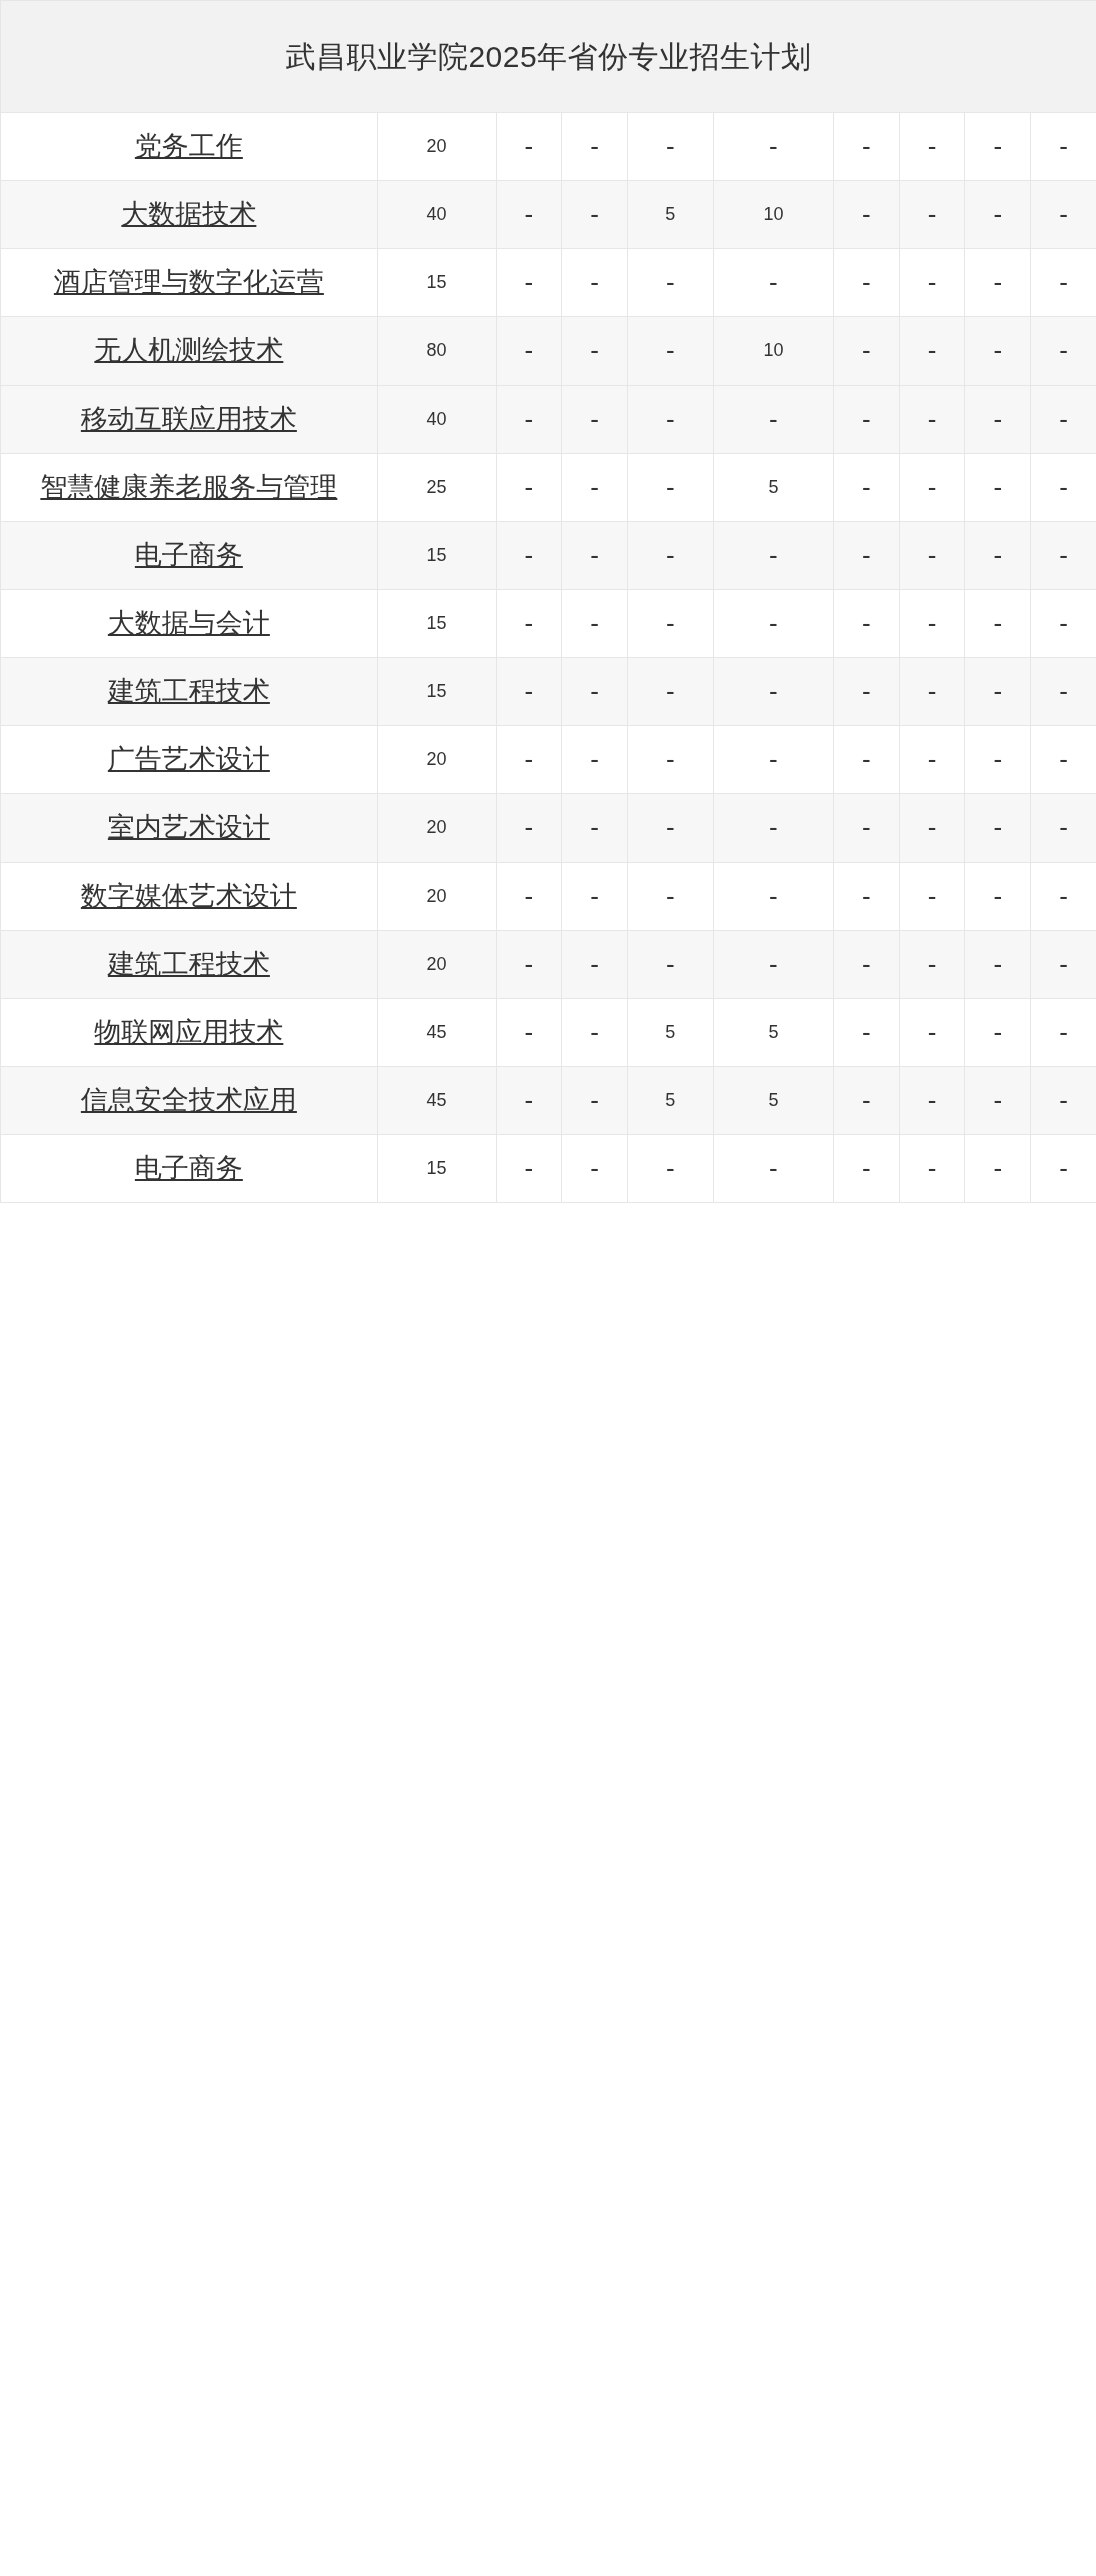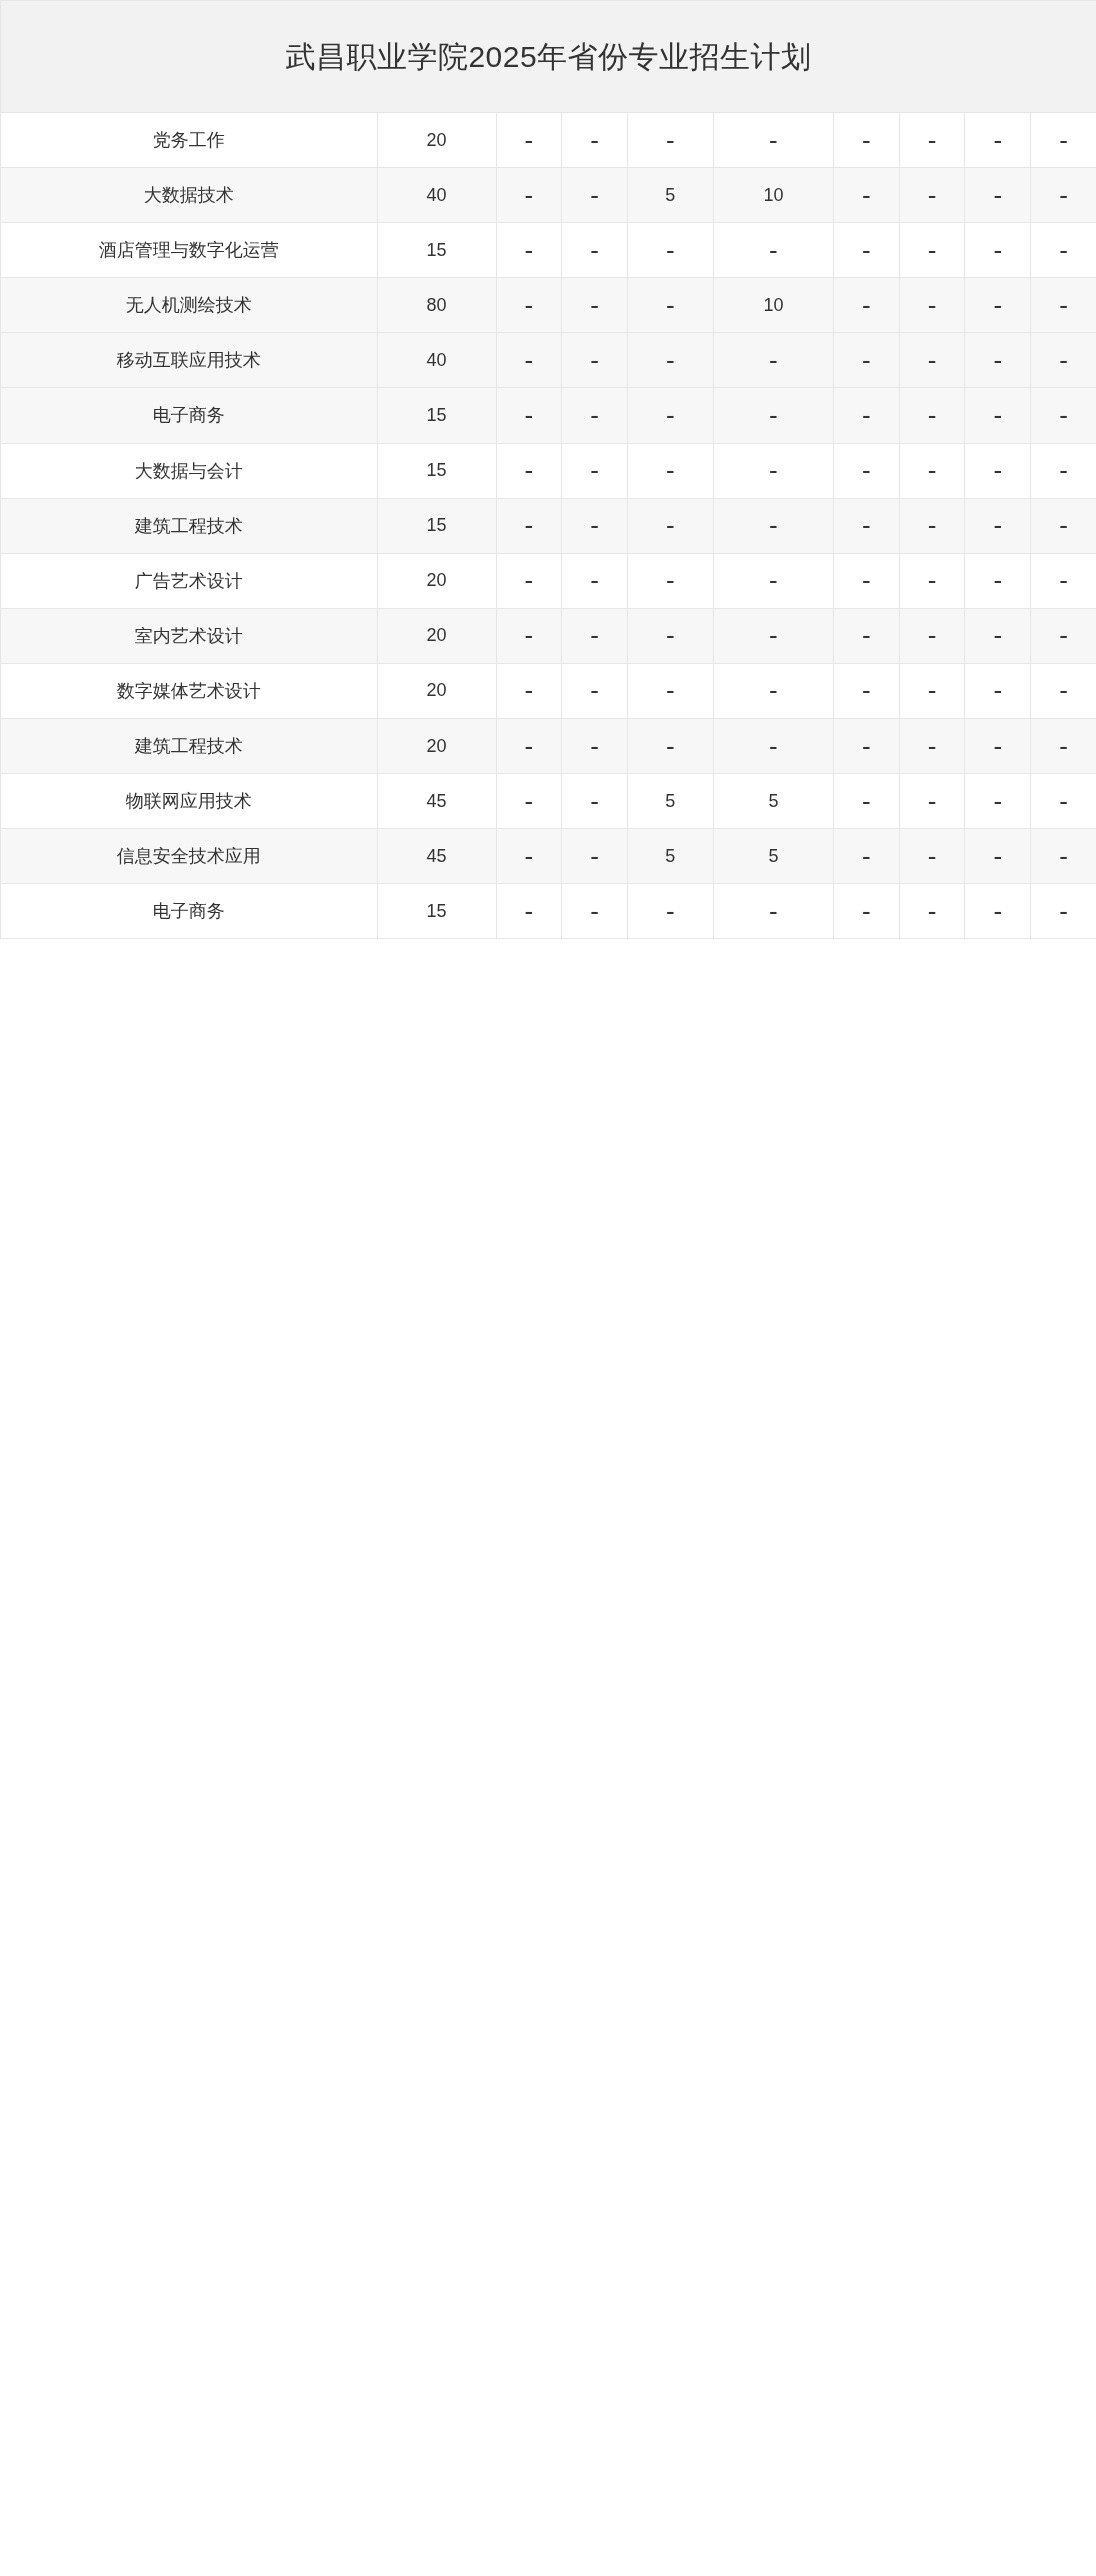--- a/index.html
+++ b/index.html
@@ -37,24 +37,25 @@
     padding: 0 18px;
     letter-spacing: 0.5px;
   }
   .row-even td {
     background: #ffffff;
   }
   .row-odd td {
     background: #f7f7f7;
   }
   td.major {
-    font-size: 18px;
+    font-size: 27px;
     line-height: 1.45;
     padding: 14px 8px;
     color: #333333;
+    text-decoration: underline;
   }
   td.num {
     font-size: 18px;
     color: #333333;
   }
   td.dash {
     font-size: 26px;
     color: #333333;
   }
   col.c-major { width: 241px; }
@@ -139,20 +140,32 @@
           <td class="num">40</td>
           <td class="dash">-</td>
           <td class="dash">-</td>
           <td class="dash">-</td>
           <td class="dash">-</td>
           <td class="dash">-</td>
           <td class="dash">-</td>
           <td class="dash">-</td>
           <td class="dash">-</td>
         </tr>
+        <tr class="row-even">
+          <td class="major">智慧健康养老服务与管理</td>
+          <td class="num">25</td>
+          <td class="dash">-</td>
+          <td class="dash">-</td>
+          <td class="dash">-</td>
+          <td class="num">5</td>
+          <td class="dash">-</td>
+          <td class="dash">-</td>
+          <td class="dash">-</td>
+          <td class="dash">-</td>
+        </tr>
         <tr class="row-odd">
           <td class="major">电子商务</td>
           <td class="num">15</td>
           <td class="dash">-</td>
           <td class="dash">-</td>
           <td class="dash">-</td>
           <td class="dash">-</td>
           <td class="dash">-</td>
           <td class="dash">-</td>
           <td class="dash">-</td>

